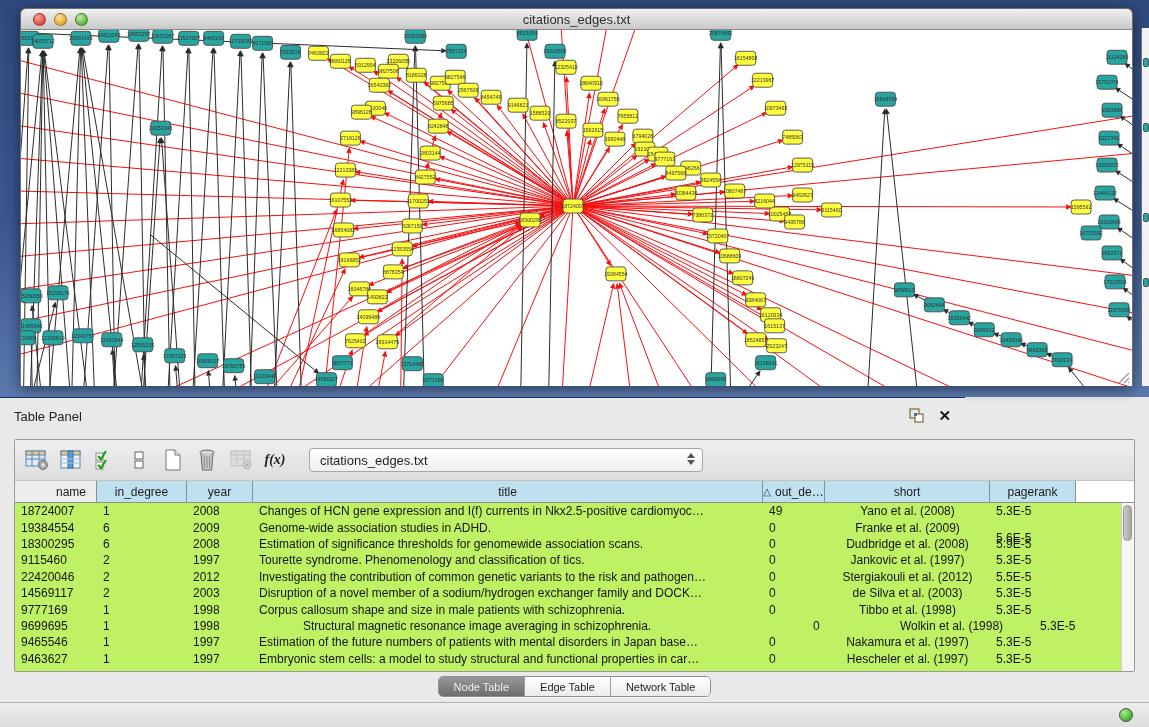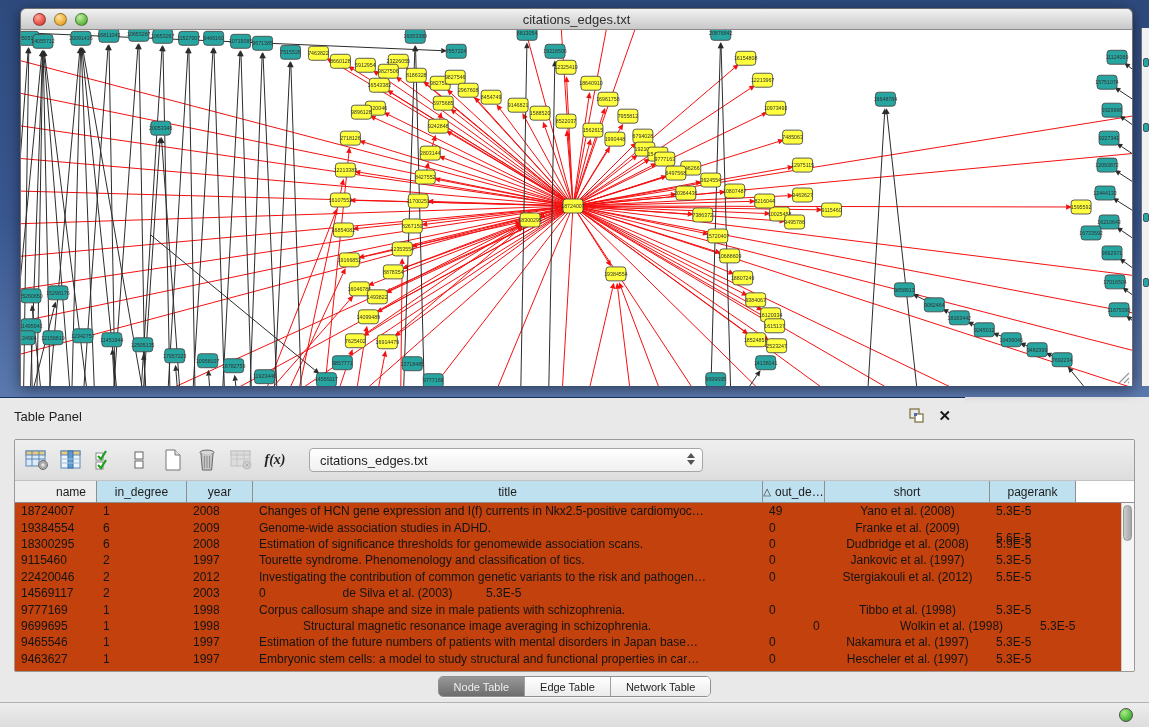--- a/index.html
+++ b/index.html
@@ -30,21 +30,21 @@
     border-radius:2px; margin:0 0 0 1px; position:absolute; }
 
   
   .table-panel { position:absolute; left:0; top:397px; width:965px; height:330px;
     background:#e9e9e9; border-top:1px solid #16325e; }
   .panel-title { position:absolute; left:14px; top:11px; font-size:13px; color:#222; }
   .panel-icons { position:absolute; right:14px; top:9px; display:flex; gap:13px; align-items:center; }
   .close-x { font-size:15px; font-weight:bold; color:#1a1a1a; line-height:15px; cursor:default; }
 
   .table-container { position:absolute; left:14px; top:41px; width:1121px; height:233px;
-    background:#c2410c; border:1px solid #9a9a9a; border-radius:2px; }
+    background:#bef264; border:1px solid #9a9a9a; border-radius:2px; }
   .toolbar { height:41px; background:linear-gradient(#efefef,#dddddd);
     border-bottom:1px solid #c2c2c2; display:flex; align-items:center; padding-left:8px; }
   .tool { width:28px; height:28px; margin-right:6px; display:flex; align-items:center; justify-content:center; }
   .fx { font-family:"Liberation Serif", serif; font-style:italic; font-weight:bold;
     font-size:14px; color:#222; }
   .dropdown { margin-left:14px; width:394px; height:24px;
     background:linear-gradient(#ffffff,#f0f0f0); border:1px solid #a6a6a6; border-radius:4px;
     display:flex; align-items:center; padding:0 22px 0 10px; font-size:13px; color:#1f1f1f; position:relative; }
   .dd-arrows { position:absolute; right:7px; top:4px; display:flex; flex-direction:column; gap:2px; }
   .dd-arrows b { width:0; height:0; border-left:4px solid transparent; border-right:4px solid transparent; }
@@ -1118,20 +1118,21 @@
           <div class="td" style="width: 66px;">2012</div>
           <div class="td" style="width: 510px;">Investigating the contribution of common genetic variants to the risk and pathogen…</div>
           <div class="td" style="width: 62px;">0</div>
           <div class="td center" style="width: 165px;">Stergiakouli et al. (2012)</div>
           <div class="td" style="width: 86px;">5.5E-5</div>
         </div>
         <div class="tr">
           <div class="td" style="width: 82px;">14569117</div>
           <div class="td" style="width: 90px;">2</div>
           <div class="td" style="width: 66px;">2003</div>
+          <div class="td" style="width: 510px;">Disruption of a novel member of a sodium/hydrogen exchanger family and DOCK…</div>
           <div class="td" style="width: 62px;">0</div>
           <div class="td center" style="width: 165px;">de Silva et al. (2003)</div>
           <div class="td" style="width: 86px;">5.3E-5</div>
         </div>
         <div class="tr">
           <div class="td" style="width: 82px;">9777169</div>
           <div class="td" style="width: 90px;">1</div>
           <div class="td" style="width: 66px;">1998</div>
           <div class="td" style="width: 510px;">Corpus callosum shape and size in male patients with schizophrenia.</div>
           <div class="td" style="width: 62px;">0</div>

